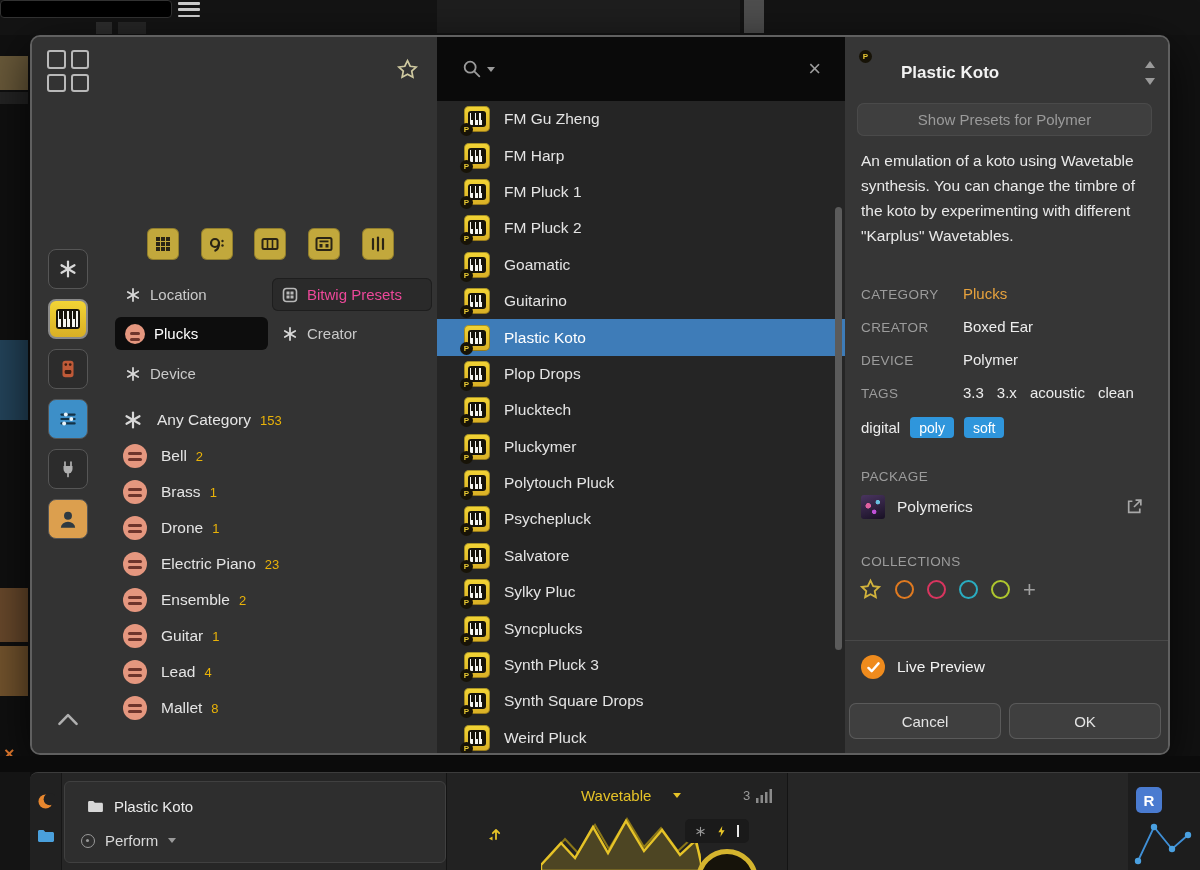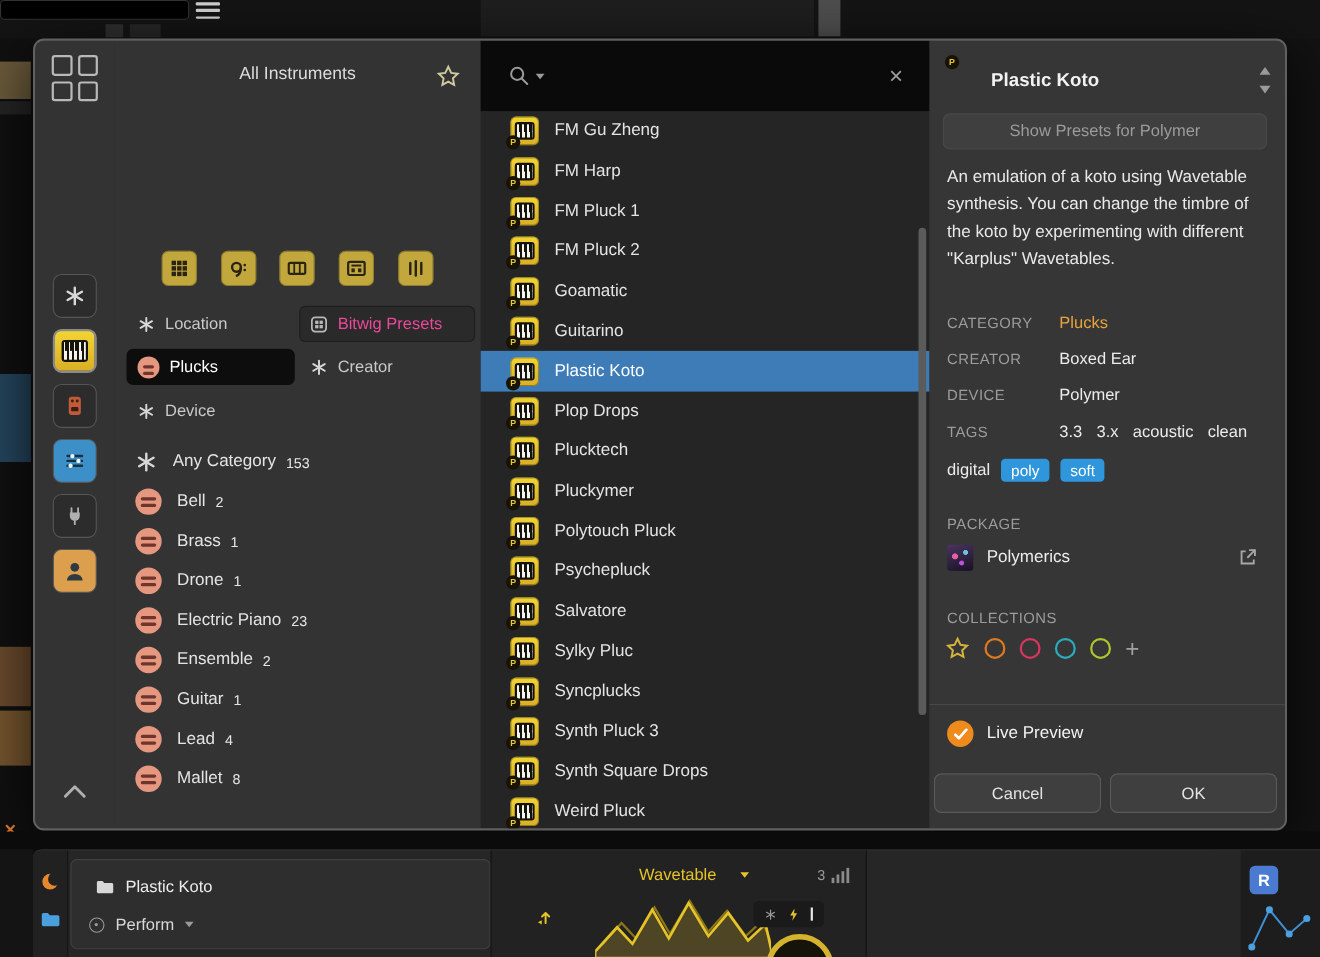--- a/index.html
+++ b/index.html
@@ -37,21 +37,21 @@
   
   .filter-col{position:absolute;left:72px;top:0;width:333px;height:100%;background:#333}
   .fc-header{position:absolute;left:0;top:22px;width:100%;text-align:center;font-size:16px;color:#dcdcdc}
   .cat-tile{position:absolute;top:191px;width:32px;height:32px;border-radius:6px;background:#c2a83c;display:flex;align-items:center;justify-content:center;box-shadow:inset 0 0 0 1px rgba(0,0,0,.25)}
   .chip{position:absolute;height:33px;display:flex;align-items:center;gap:9px;padding:0 10px;border-radius:6px;font-size:15px;color:#c9c9c9;cursor:default}
   .chip.boxed{background:#2a2a2a;box-shadow:inset 0 0 0 1px #1e1e1e;color:#ec4899}
   .chip.selected{background:#0d0d0d;color:#fff}
   .cat-list{position:absolute;left:0;top:365px;width:100%}
   .cat-row{display:flex;align-items:center;height:36px;padding-left:19px;font-size:15.5px;color:#e4e4e4}
   .cat-row .lbl{margin-left:14px}
-  .cat-count{color:#e5e5e5;font-size:13px;margin-left:9px}
+  .cat-count{color:#eab308;font-size:13px;margin-left:9px}
   .cat-circle{width:24px;height:24px;border-radius:50%;background:#e5977f;position:relative;flex:none}
   .cat-circle::before{content:"";position:absolute;left:5px;right:5px;top:8px;height:3px;background:#6e352c;border-radius:2px;box-shadow:0 6px 0 #6e352c}
   .ast{flex:none}
 
   
   .results-col{position:absolute;left:405px;top:0;width:408px;height:100%;background:#252525}
   .search-bar{position:absolute;left:0;top:0;width:100%;height:64px;background:#0a0a0a;display:flex;align-items:center;padding:0 24px}
   .search-input{flex:1;background:transparent;border:none;outline:none;color:#e0e0e0;font-size:16px;margin-left:12px;font-family:"Liberation Sans",sans-serif}
   .search-close{color:#9c9c9c;font-size:22px;line-height:1;cursor:default}
   .preset-list{position:absolute;left:0;top:64px;width:100%}
@@ -196,21 +196,20 @@
     </div>
 
     <div class="abs" style="left:25px;top:675px">
       <svg viewBox="0 0 20 14" width="22" height="15">
           <polyline points="2,11 10,3 18,11" fill="none" stroke="#b0b0b0" stroke-width="2.4" stroke-linecap="round" stroke-linejoin="round"></polyline>
         </svg>
     </div>
   </div>
 
   <div class="filter-col">
-    <div class="fc-header">All Instruments</div>
     <div class="abs" style="left:292px;top:21px">
       <svg viewBox="0 0 24 24" width="23" height="23" fill="none" stroke="#cfc9a0" stroke-width="1.8">
           <path d="M12 2.8 L14.8 8.6 L21 9.4 L16.4 13.7 L17.6 20 L12 16.9 L6.4 20 L7.6 13.7 L3 9.4 L9.2 8.6 Z"></path>
         </svg>
     </div>
 
     <div class="abs" style="left:129px;top:71px">
       <span class="piano-icon big"><span class="keys"></span></span>
     </div>
 

